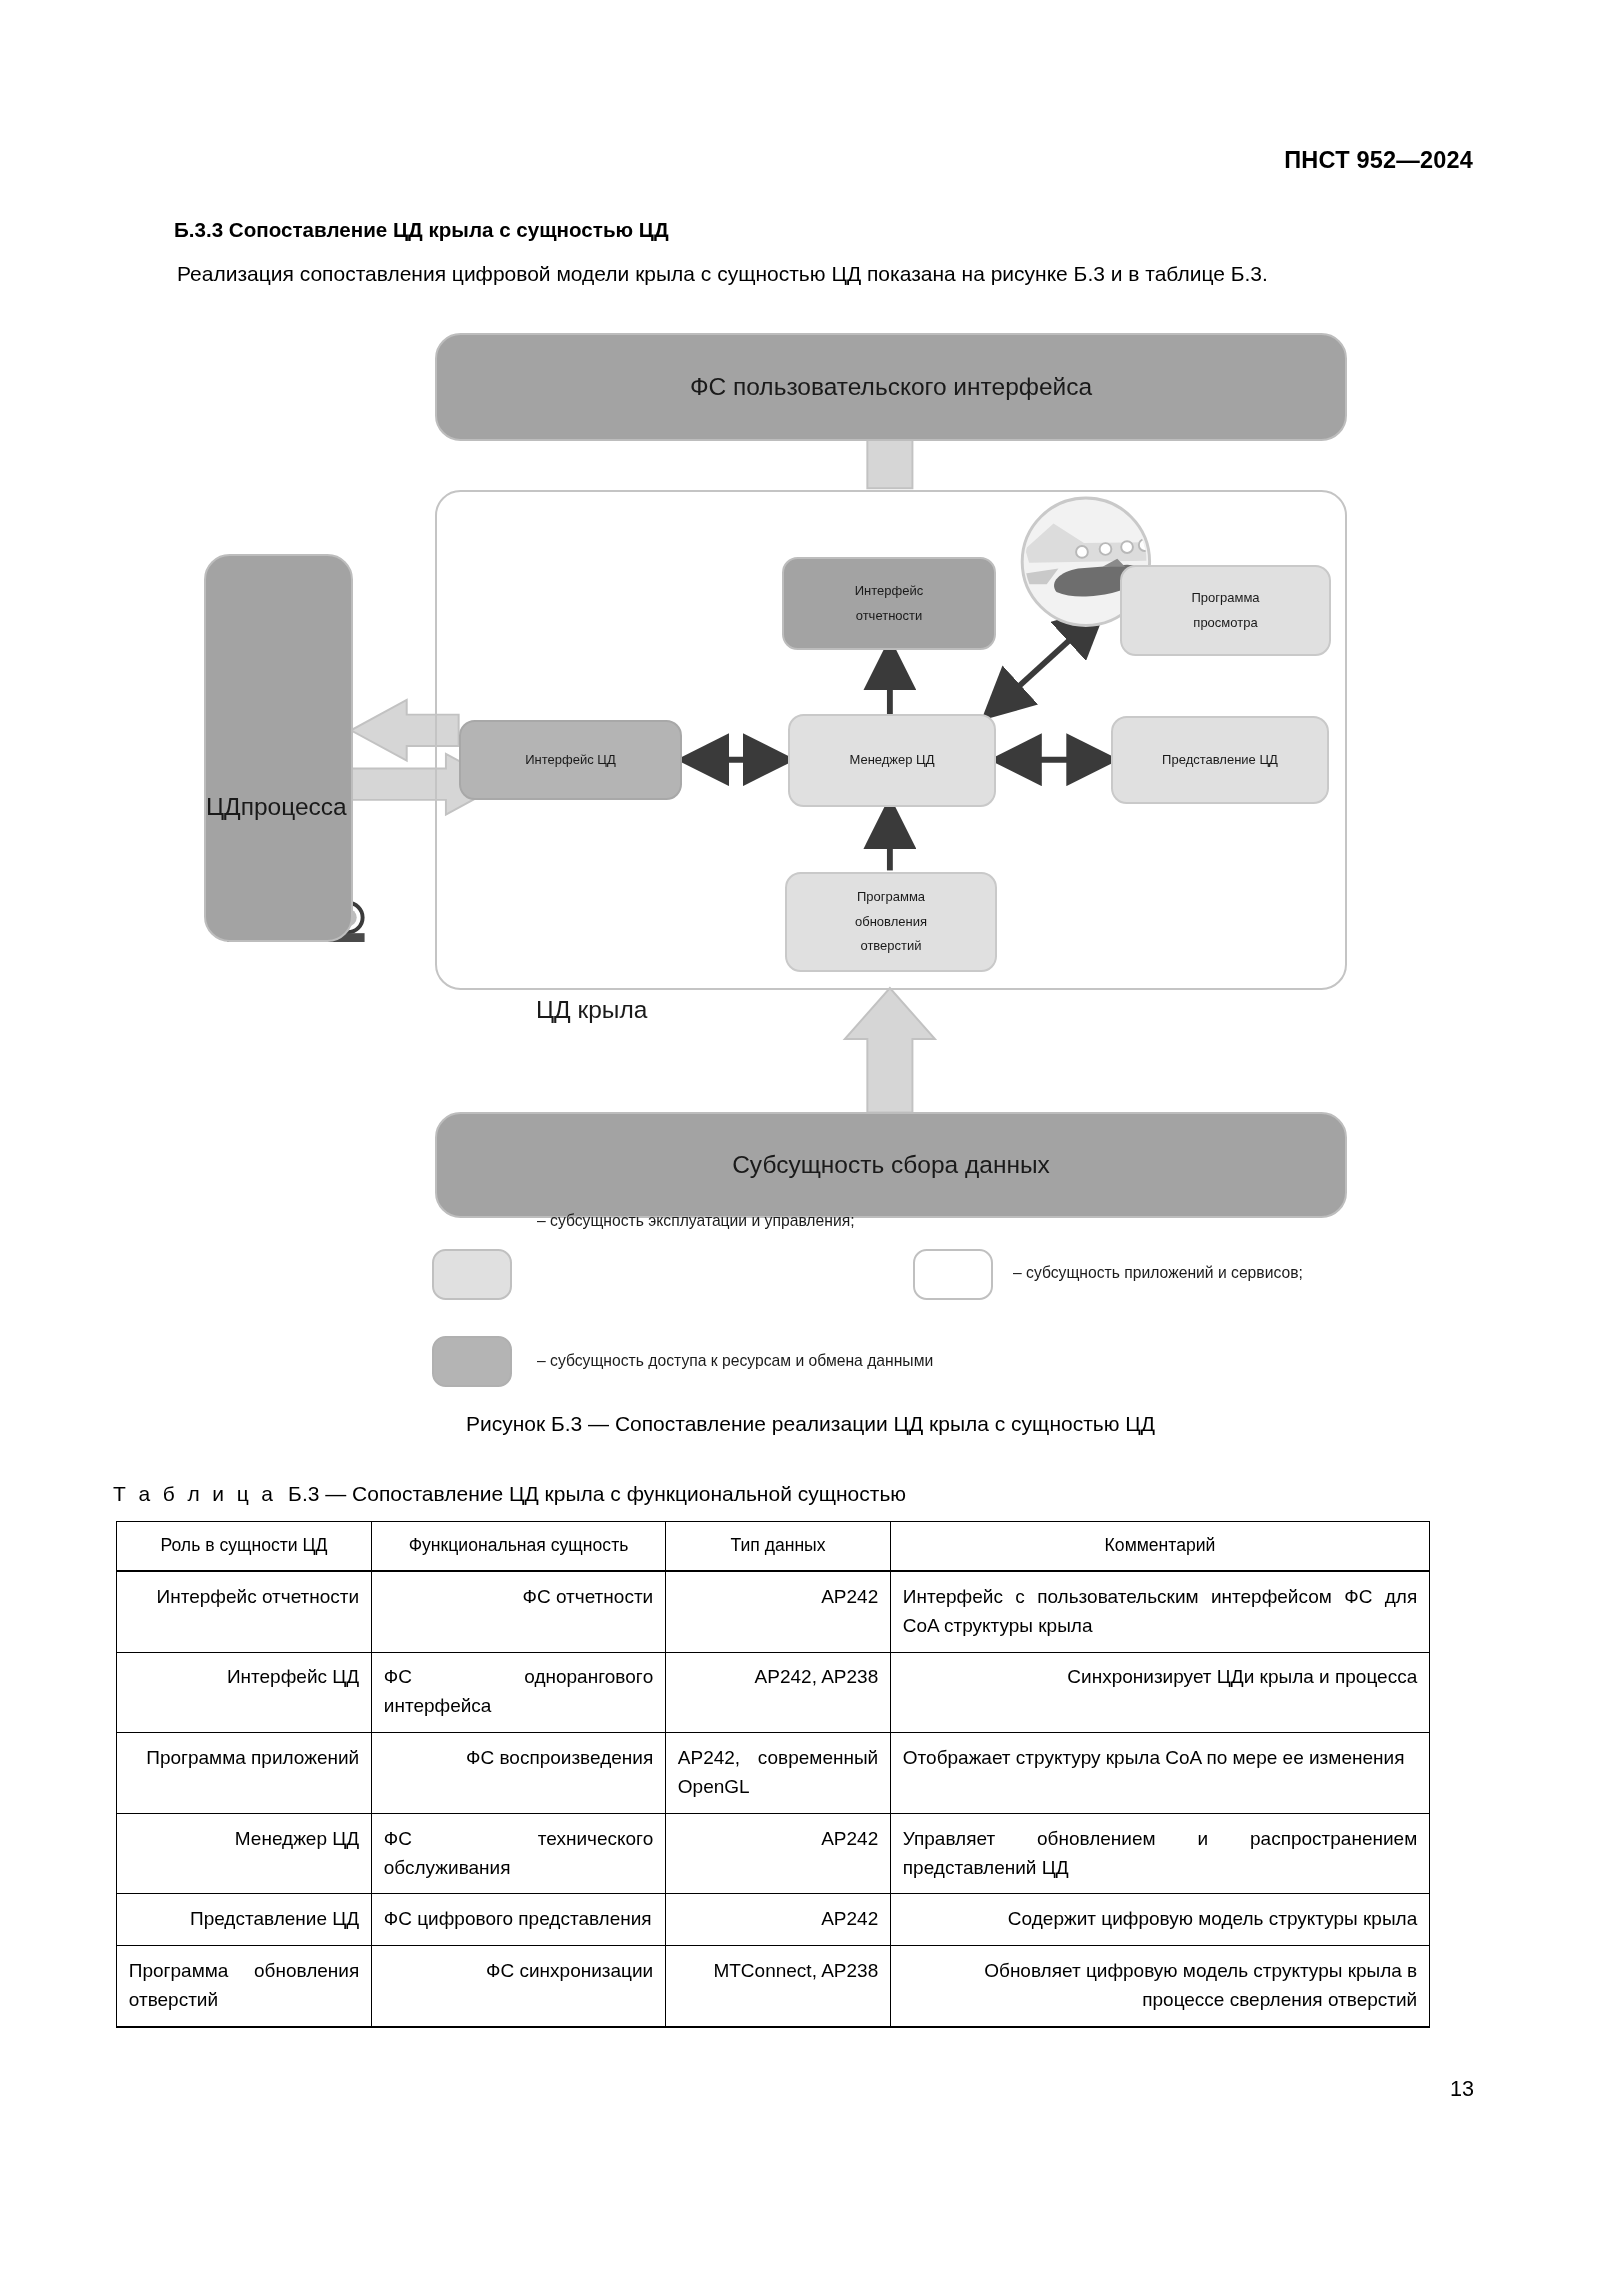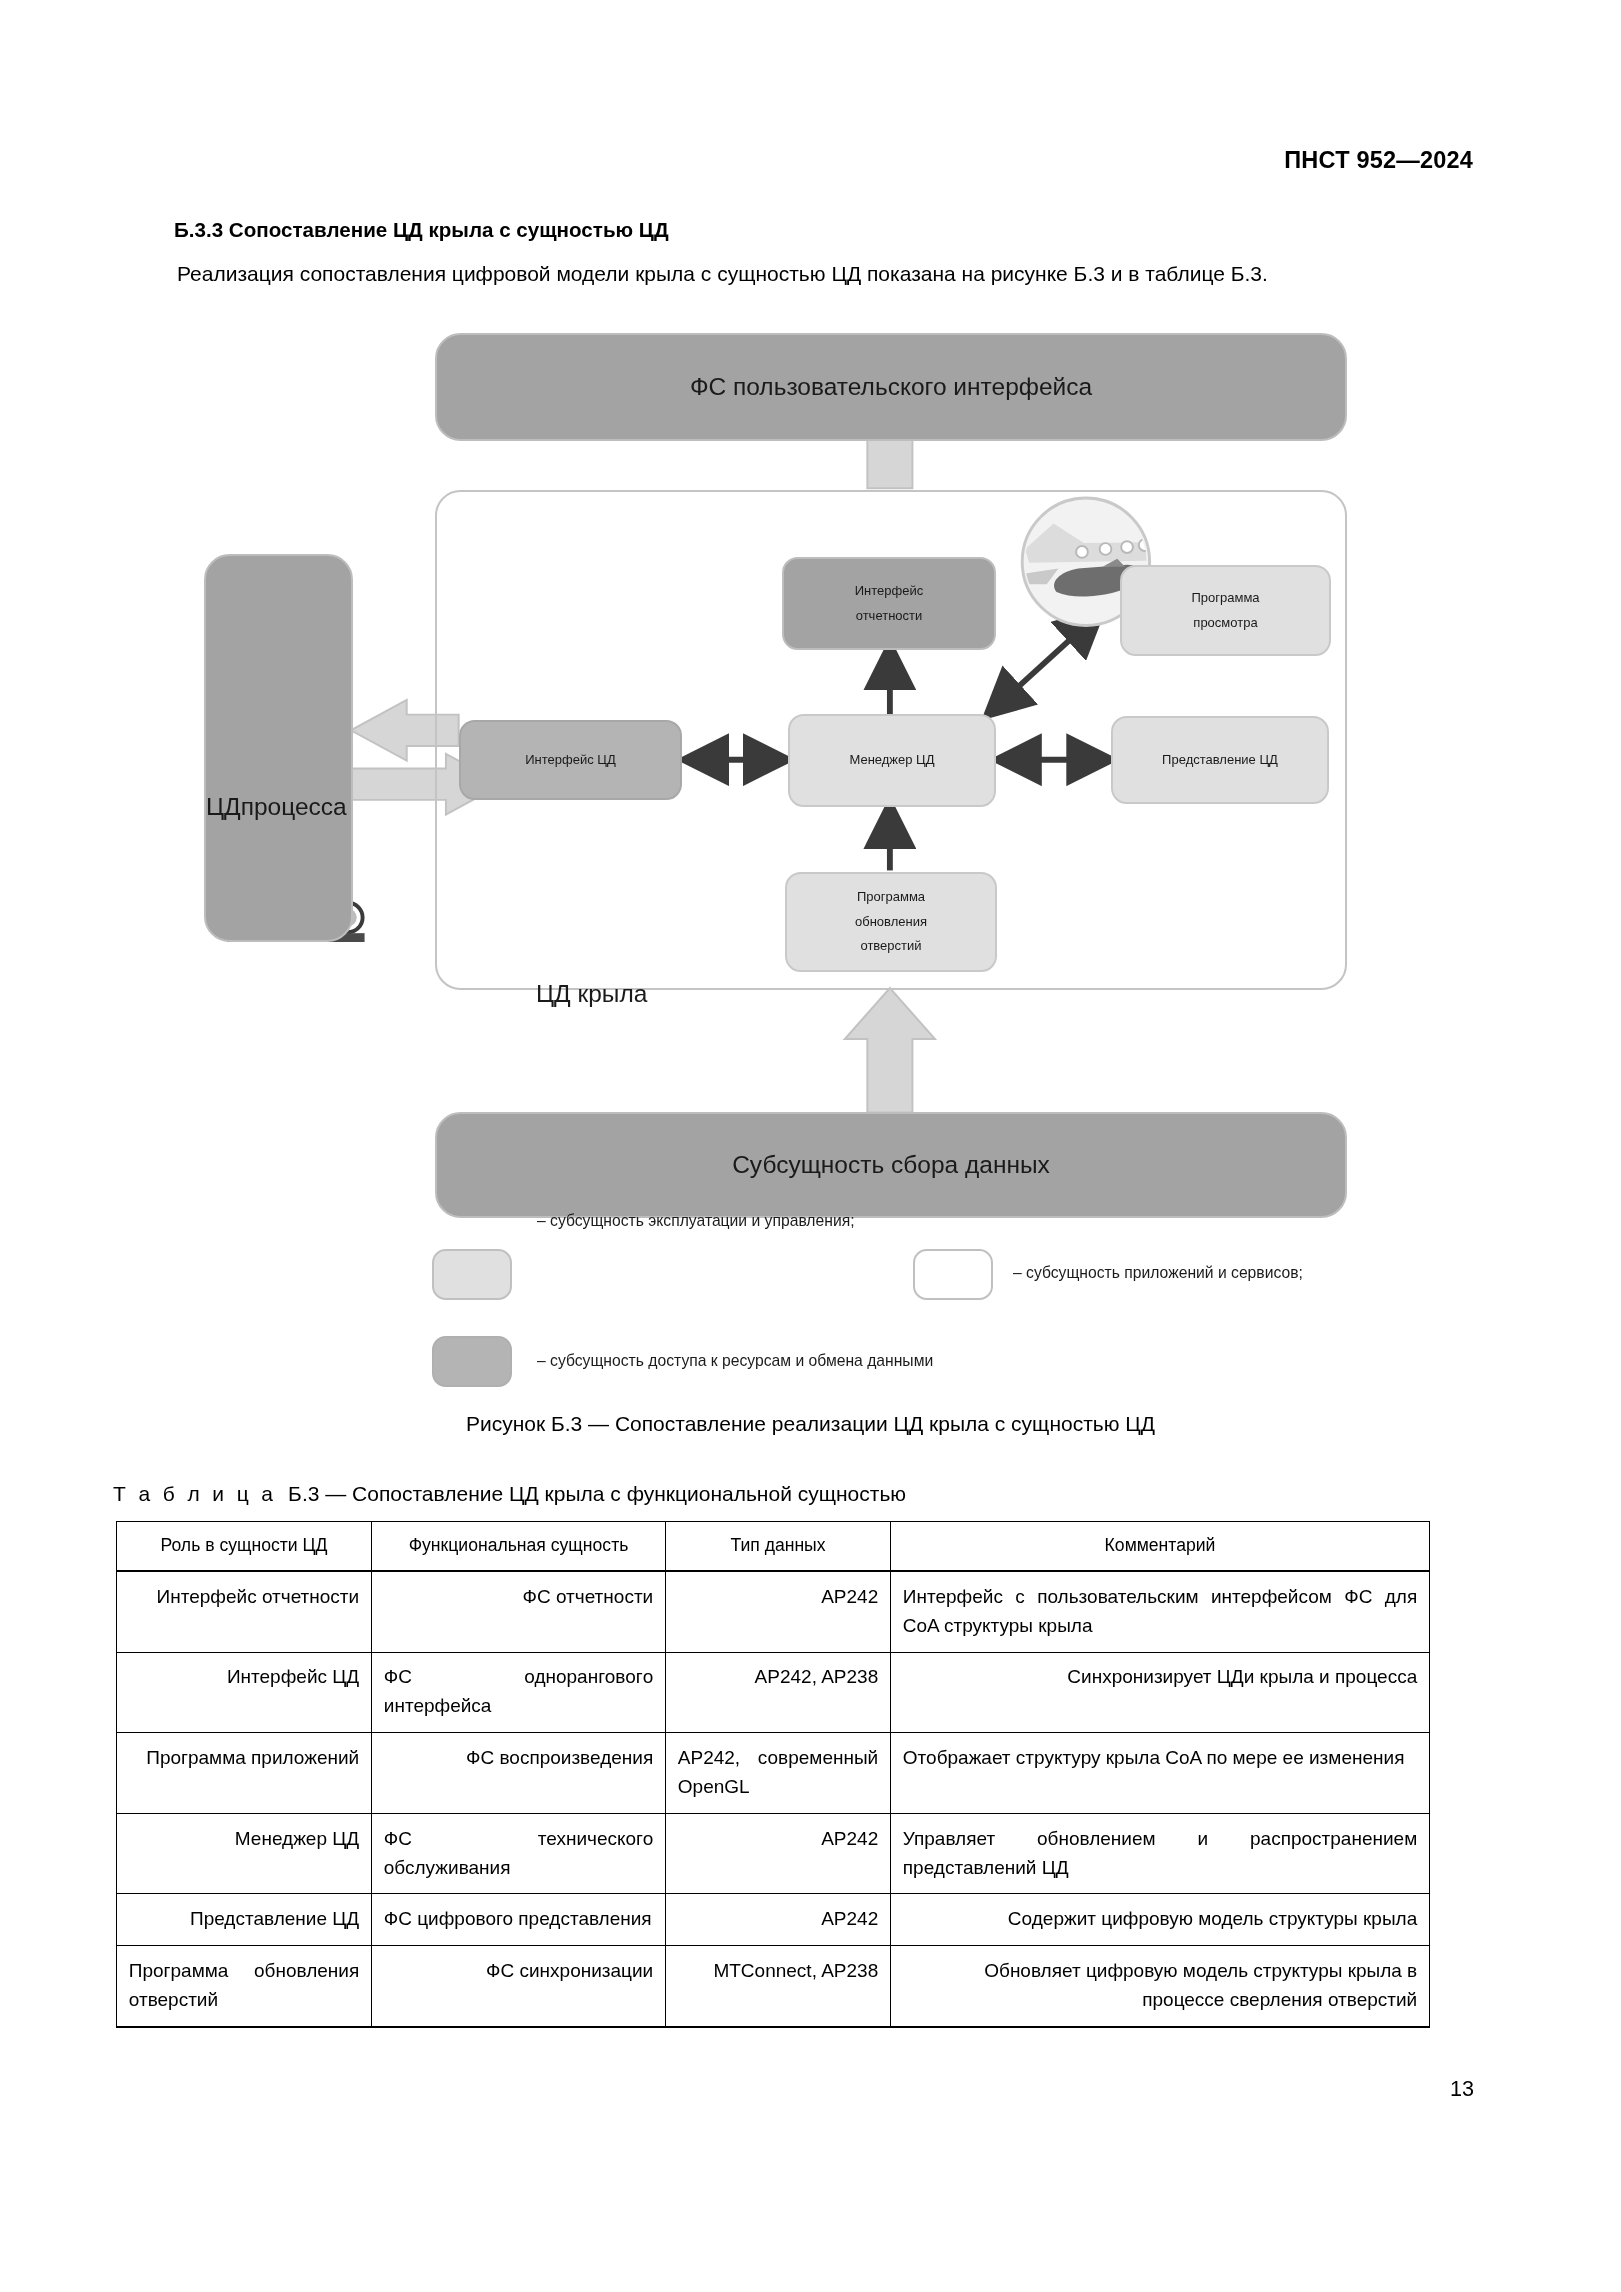--- a/index.html
+++ b/index.html
@@ -78,20 +78,21 @@
   .container-box {
     box-sizing: border-box;
     border-radius: 25.5px;
     border: 2px solid #c4c4c4;
     background: transparent;
   }
 
   .cd-krila-label {
     font-size: 24.5px;
     color: #1a1a1a;
+    margin-top: 16px;
   }
 
   
   .legend-swatch {
     box-sizing: border-box;
     border-radius: 13.7px;
     border: 2px solid #c0c0c0;
   }
   .legend-swatch.light { background: #e0e0e0; }
   .legend-swatch.mid   { background: #b4b4b4; border-color: #b0b0b0; }

